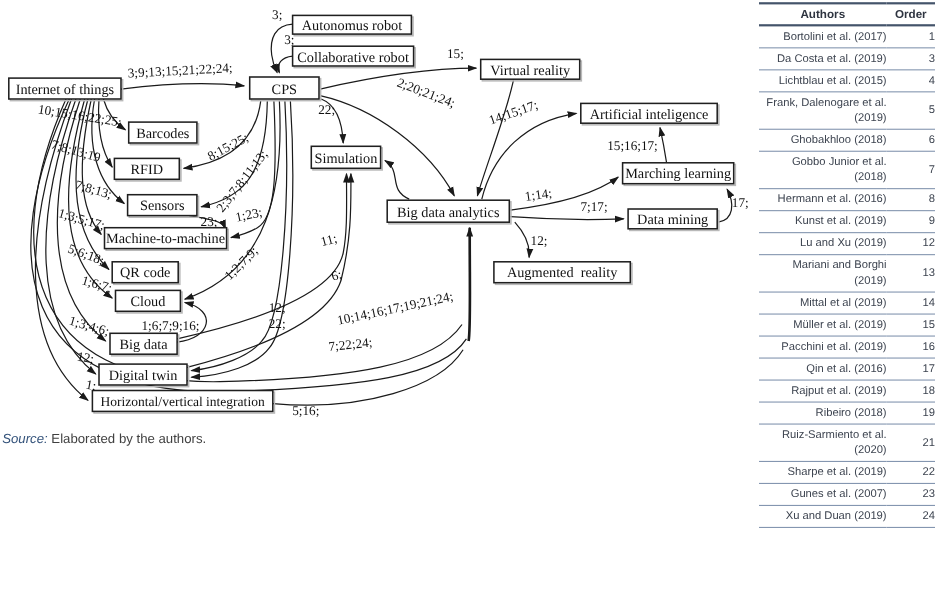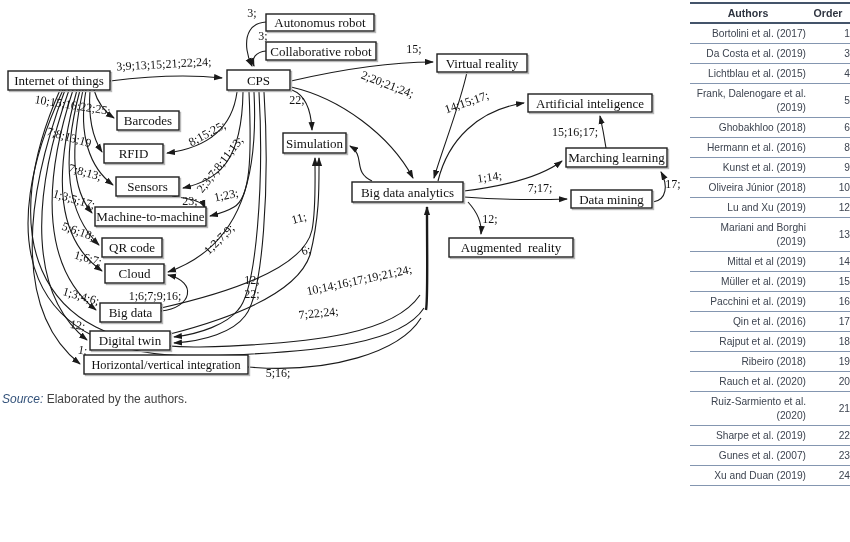--- a/index.html
+++ b/index.html
@@ -249,32 +249,32 @@
           </tr>
           <tr>
             <td class="author-cell">Frank, Dalenogare et al. (2019)</td>
             <td class="order-cell">5</td>
           </tr>
           <tr>
             <td class="author-cell">Ghobakhloo (2018)</td>
             <td class="order-cell">6</td>
           </tr>
           <tr>
+            <td class="author-cell">Gobbo Junior et al. (2018)</td>
+            <td class="order-cell">7</td>
+          </tr>
+          <tr>
             <td class="author-cell">Hermann et al. (2016)</td>
             <td class="order-cell">8</td>
           </tr>
           <tr>
             <td class="author-cell">Kunst et al. (2019)</td>
             <td class="order-cell">9</td>
           </tr>
           <tr>
-            <td class="author-cell">Oliveira Júnior (2018)</td>
-            <td class="order-cell">10</td>
-          </tr>
-          <tr>
             <td class="author-cell">Lu and Xu (2019)</td>
             <td class="order-cell">12</td>
           </tr>
           <tr>
             <td class="author-cell">Mariani and Borghi (2019)</td>
             <td class="order-cell">13</td>
           </tr>
           <tr>
             <td class="author-cell">Mittal et al (2019)</td>
             <td class="order-cell">14</td>
@@ -291,24 +291,20 @@
             <td class="author-cell">Qin et al. (2016)</td>
             <td class="order-cell">17</td>
           </tr>
           <tr>
             <td class="author-cell">Rajput et al. (2019)</td>
             <td class="order-cell">18</td>
           </tr>
           <tr>
             <td class="author-cell">Ribeiro (2018)</td>
             <td class="order-cell">19</td>
-          </tr>
-          <tr>
-            <td class="author-cell">Rauch et al. (2020)</td>
-            <td class="order-cell">20</td>
           </tr>
           <tr>
             <td class="author-cell">Ruiz-Sarmiento et al. (2020)</td>
             <td class="order-cell">21</td>
           </tr>
           <tr>
             <td class="author-cell">Sharpe et al. (2019)</td>
             <td class="order-cell">22</td>
           </tr>
           <tr>

